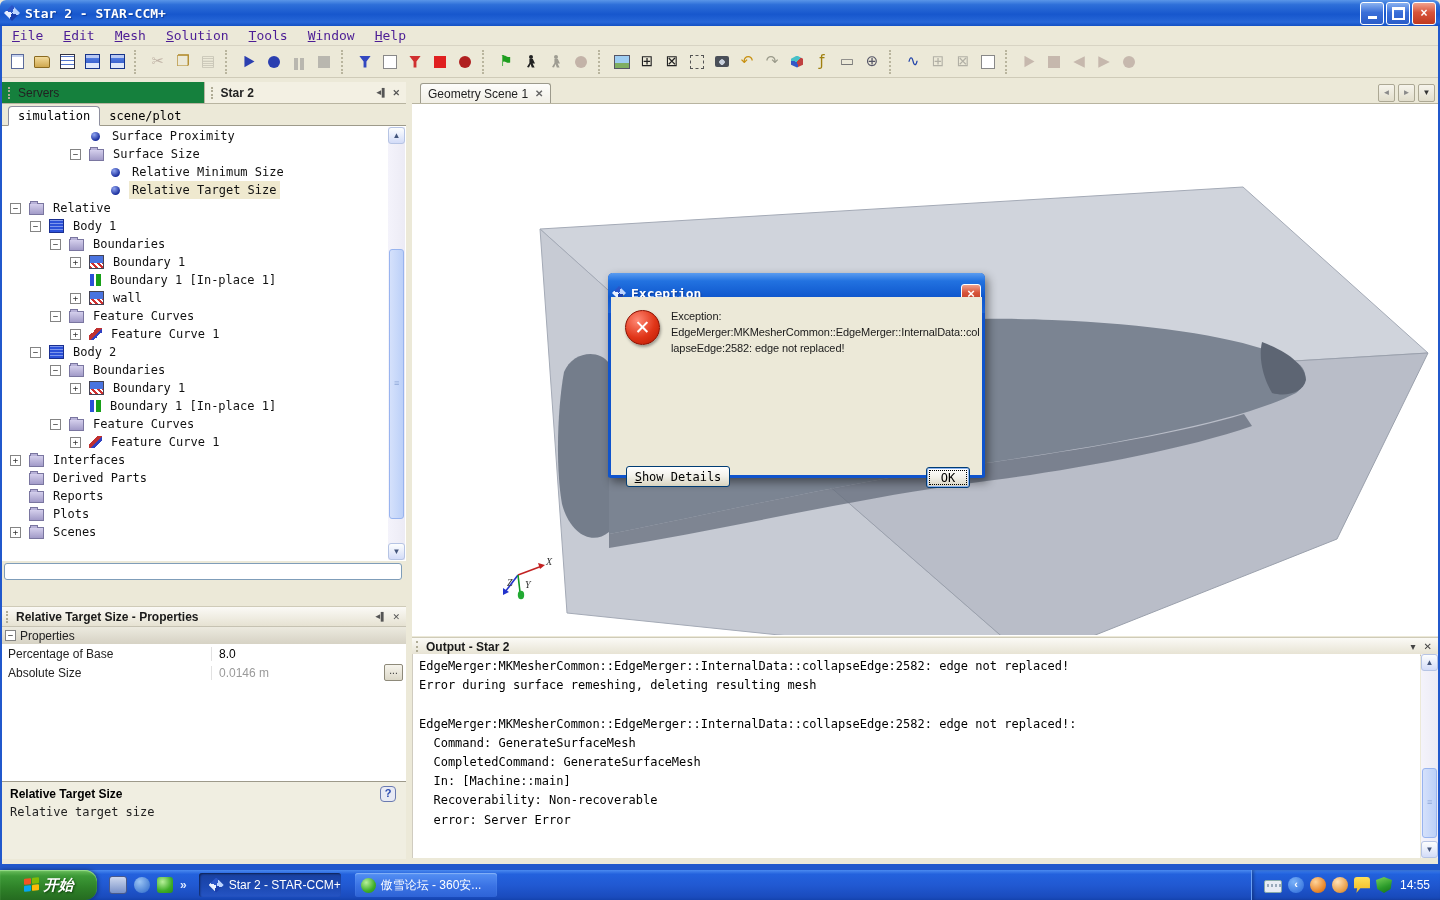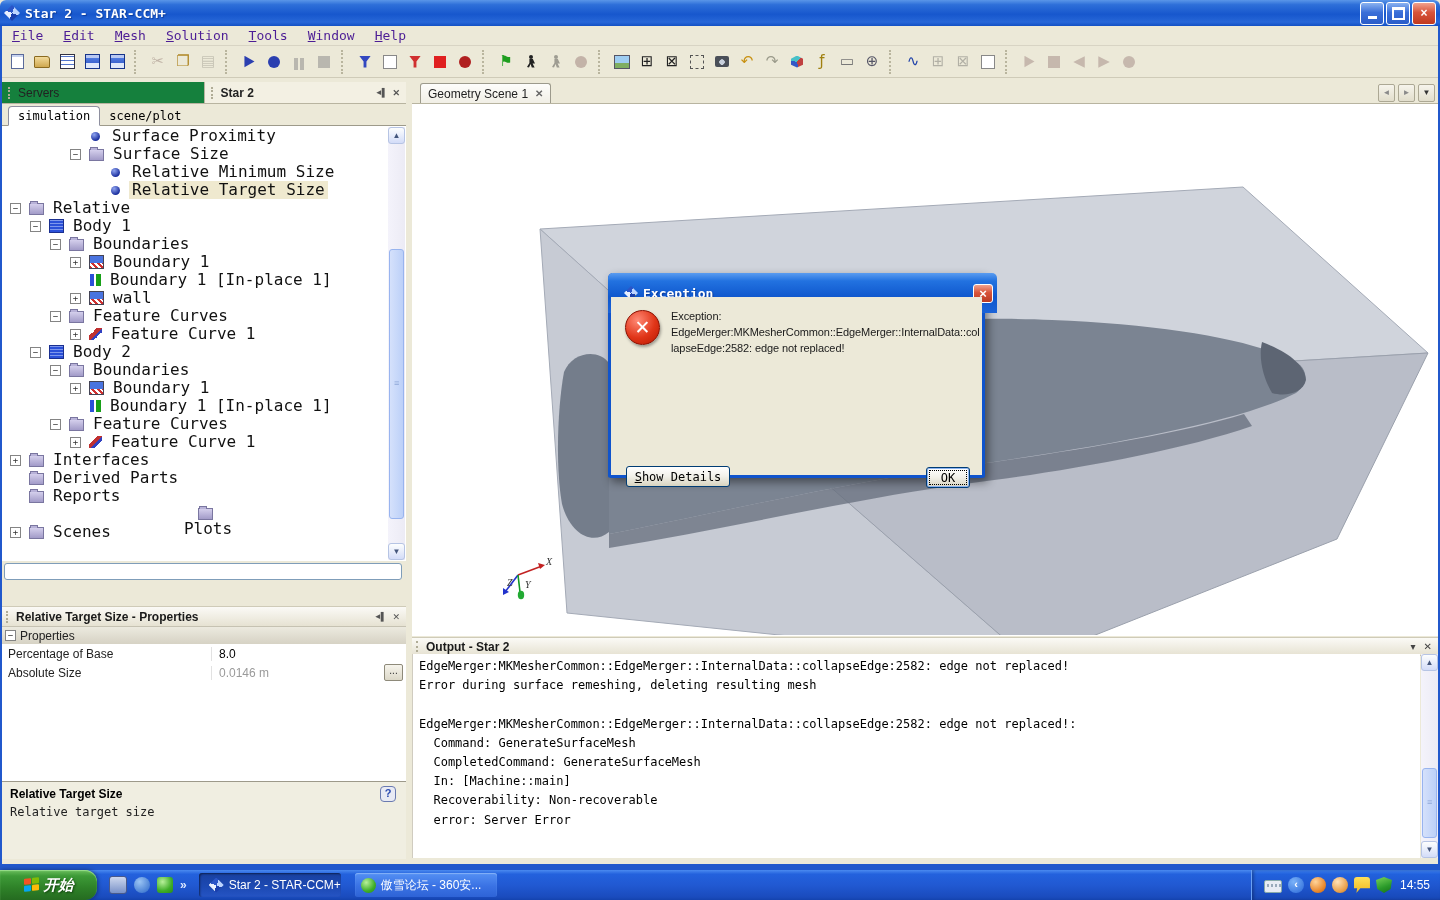--- a/index.html
+++ b/index.html
@@ -97,21 +97,21 @@
   .ti-mesh{width:13px;height:12px;border:1px solid #1a2f90;
     background:repeating-linear-gradient(0deg,#2b50d8 0 2px,#7e97ec 2px 3px),
                repeating-linear-gradient(90deg,rgba(43,80,216,0) 0 2px,#7e97ec 2px 3px);}
   .ti-boundary{width:13px;height:12px;border:1px solid #445;
     background:linear-gradient(#4a74e0 0 58%,rgba(0,0,0,0) 58%),
                repeating-linear-gradient(45deg,#d03030 0 2px,#fff 2px 4px);}
   .ti-inplace{width:11px;height:12px;margin-left:1px;
     background:linear-gradient(90deg,#2b50d8 0 40%,#fff 40% 55%,#18a018 55%);}
   .ti-curve{width:13px;height:12px;
     background:linear-gradient(135deg,rgba(0,0,0,0) 32%,#c03030 32% 55%,#3040c0 55% 68%,rgba(0,0,0,0) 68%);}
-  .lbl{font-family:"DejaVu Sans Mono",monospace;font-size:16px;color:#111;padding:0 3px;}
+  .lbl{font-family:"DejaVu Sans Mono",monospace;font-size:12px;color:#111;padding:0 3px;}
   .tree-row.sel .lbl{background:#efe9cf;}
   
   .sb{position:absolute;width:17px;background:linear-gradient(90deg,#f4f3fb,#ecebf5);}
   .sb .b{position:absolute;left:0;width:17px;height:17px;border:1px solid #b6c4e4;border-radius:3px;
     box-sizing:border-box;background:linear-gradient(#fdfefe,#d3dcf8);color:#44567c;font-size:8px;
     text-align:center;line-height:15px;}
   .sb .th{position:absolute;left:1px;width:15px;border:1px solid #98b4ef;border-radius:3px;
     box-sizing:border-box;background:linear-gradient(90deg,#d5e1fb,#bcd0f8);}
   .sb .th::after{content:"≡";color:#8fa8d8;font-size:9px;position:absolute;left:4px;top:50%;margin-top:-6px;}
   
@@ -165,21 +165,21 @@
   .obody{position:absolute;left:412px;top:654px;width:1008px;height:204px;background:#fff;
     border-left:1px solid #d0ccc0;padding:3px 0 0 6px;box-sizing:border-box;overflow:hidden;}
   .out-line{font-family:"DejaVu Sans Mono",monospace;font-size:12px;line-height:19.2px;
     white-space:pre;color:#000;}
   
   .dlg{position:absolute;left:608px;top:273px;width:377px;height:205px;z-index:20;
     border:3px solid #1054cc;border-top:none;border-radius:5px 5px 3px 3px;
     background:#ece9d8;box-shadow:3px 4px 10px rgba(0,0,0,.45);box-sizing:border-box;}
   .dlg-title{position:absolute;left:-3px;top:0;width:377px;height:40px;border-radius:5px 5px 0 0;
     background:linear-gradient(180deg,#5a9cf0 0%,#2272e0 20%,#0f57cd 60%,#1b63d8 100%);
-    display:flex;align-items:center;color:#fff;padding-left:12px;}
+    display:flex;align-items:center;color:#fff;}
   .dlg-title .ttl{font-family:"DejaVu Sans Mono",monospace;font-weight:bold;font-size:13px;
     margin-left:5px;text-shadow:1px 1px 1px #0a3a9a;}
   .dlg-close{margin-left:auto;margin-right:4px;width:20px;height:19px;border-radius:3px;border:1px solid #fff;
     background:linear-gradient(180deg,#f0a28e,#d8543a 45%,#b93b24);color:#fff;font-weight:bold;font-size:13px;
     text-align:center;line-height:18px;box-sizing:border-box;}
   .dlg-body{position:absolute;left:0;top:24px;right:0;bottom:0;background:#ece9d8;}
   .err-ico{position:absolute;left:14px;top:13px;width:33px;height:33px;border-radius:50%;
     background:radial-gradient(circle at 35% 28%,#ff8a76,#e03518 55%,#b81800);border:1px solid #8a0f00;
     box-shadow:1px 2px 3px rgba(0,0,0,.35);color:#fff;font-size:19px;font-weight:bold;
     text-align:center;line-height:32px;font-family:"DejaVu Sans",sans-serif;}
@@ -534,21 +534,21 @@
       <div class="tree-row" style="padding-left: 8px;">
         <span class="exp-sp"></span>
         <span class="ti ti-folder"></span>
         <span class="lbl">Derived Parts</span>
       </div>
       <div class="tree-row" style="padding-left: 8px;">
         <span class="exp-sp"></span>
         <span class="ti ti-folder"></span>
         <span class="lbl">Reports</span>
       </div>
-      <div class="tree-row" style="padding-left: 8px; flex-direction: column;">
+      <div class="tree-row" style="padding-left: 8px;">
         <span class="exp-sp"></span>
         <span class="ti ti-folder"></span>
         <span class="lbl">Plots</span>
       </div>
       <div class="tree-row" style="padding-left: 8px;">
         <span class="exp">+</span>
         <span class="ti ti-folder"></span>
         <span class="lbl">Scenes</span>
       </div>
     </div>

